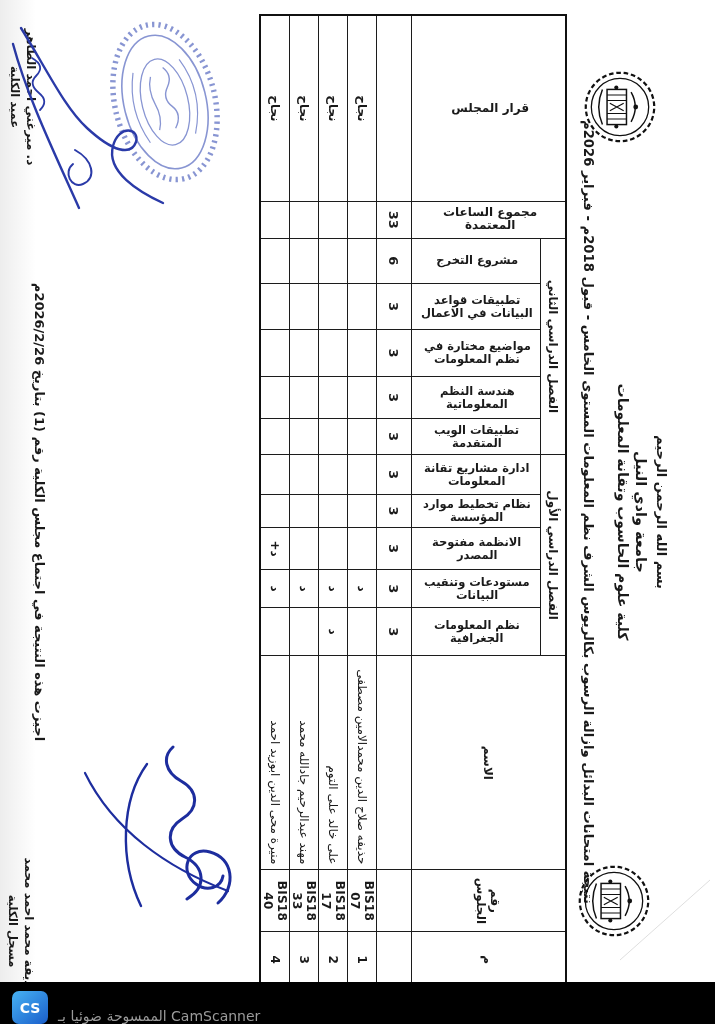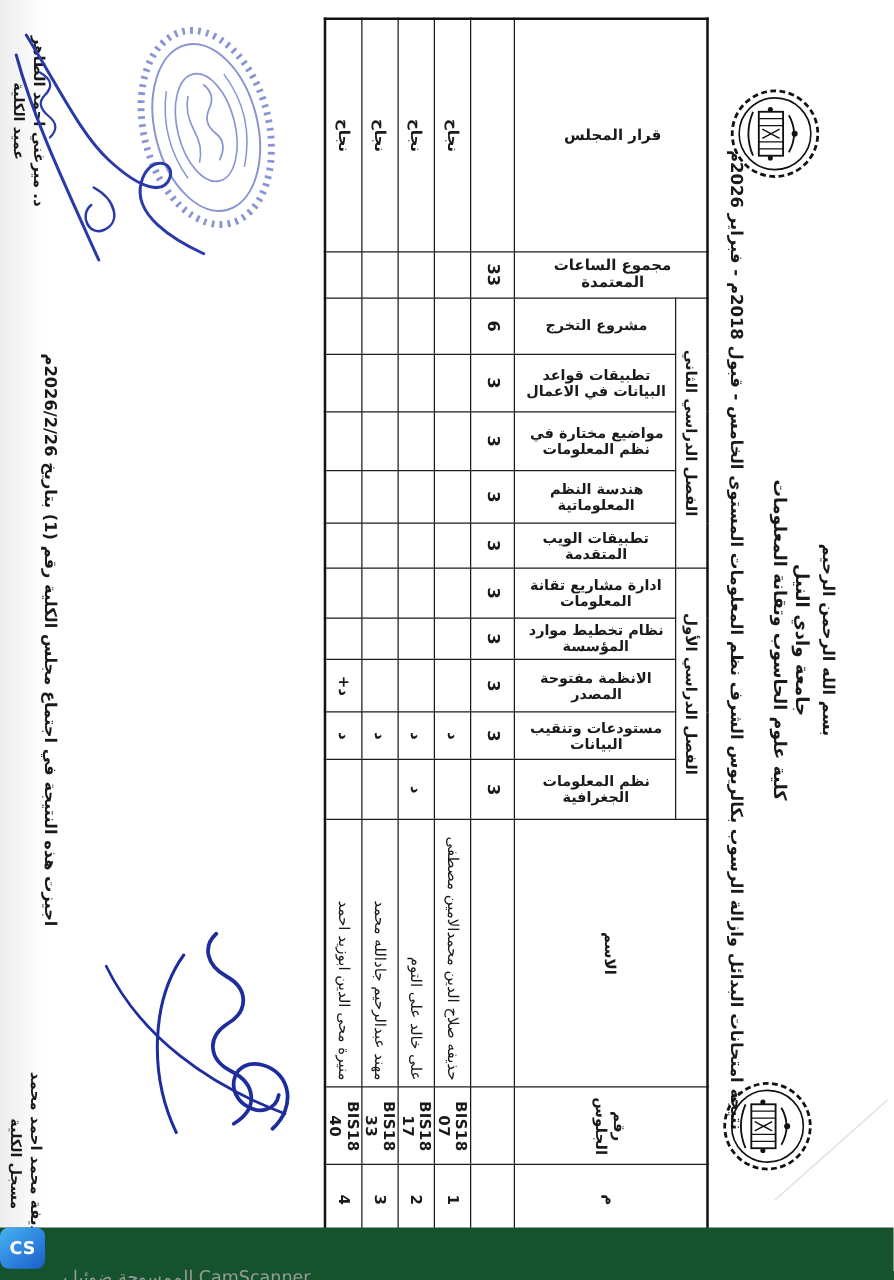--- a/index.html
+++ b/index.html
@@ -48,22 +48,22 @@
   .foot { position:absolute; font-weight:700; }
   .f-approve { left:0; right:0; bottom:32px; text-align:center; font-size:13px; }
   .f-dean { left:12px; bottom:8px; width:170px; text-align:center; }
   .f-reg  { left:846px; bottom:6px; width:170px; text-align:center; }
   .f-name { font-size:12px; font-weight:700; white-space:nowrap; }
   .f-role { font-size:11.5px; font-weight:700; margin-top:2px; }
 
   svg.overlay { position:absolute; left:0; top:0; width:1024px; height:715px; pointer-events:none; }
 
   
-  .cam-bar { position:absolute; left:0; right:0; bottom:0; height:42px; background:#14532d;
-    display:flex; align-items:flex-start; gap:10px; padding-left:0; direction:ltr; }
+  .cam-bar { position:absolute; left:0; right:0; bottom:0; height:42px; background:#000000;
+    display:flex; align-items:flex-end; gap:10px; padding-left:12px; direction:ltr; }
   .cs-logo { width:36px; height:33px; border-radius:7px; flex:0 0 auto;
     background:linear-gradient(140deg,#47b2f3 0%,#1a5ecb 100%);
     color:#fff; font-weight:700; font-size:14px; display:flex; align-items:center; justify-content:center; }
   .cam-text { color:#9b9b9b; font-size:14px;margin-top:32px; }
 </style>
 </head>
 <body>
 
 <div class="sheet">
 

